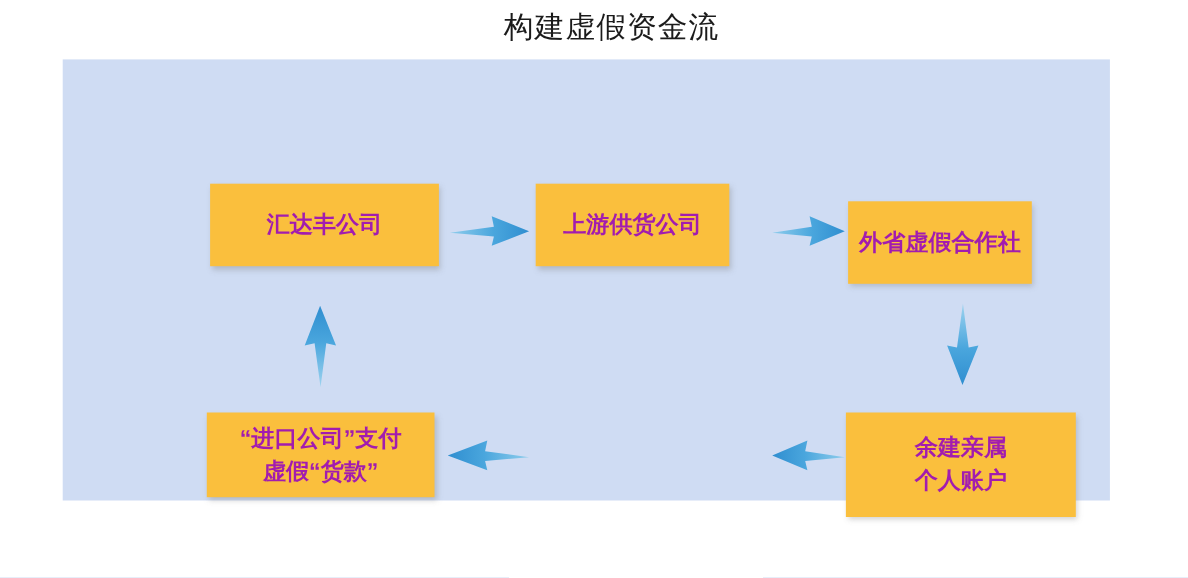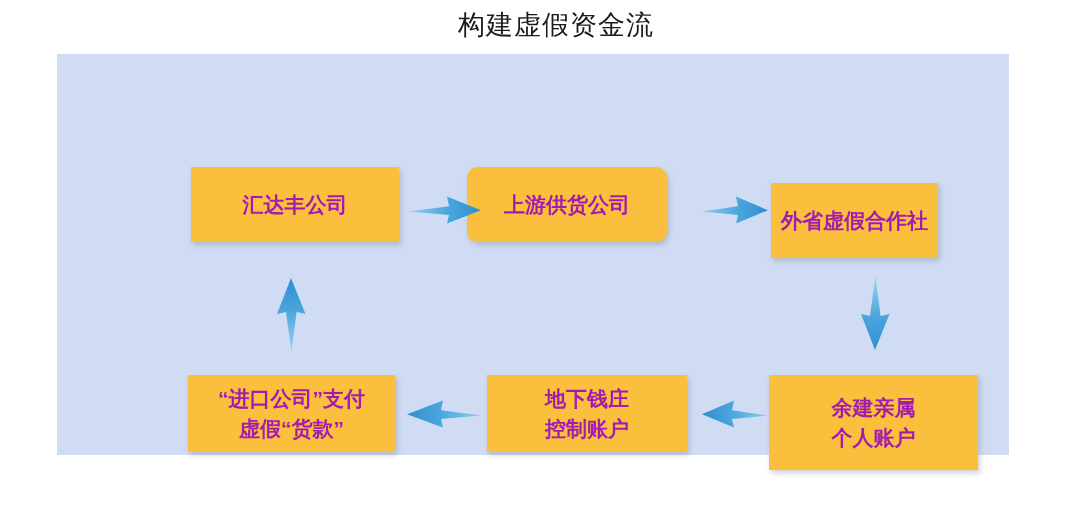--- a/index.html
+++ b/index.html
@@ -45,21 +45,21 @@
     font-weight:bold;
     font-size:21px;
     line-height:30px;
     white-space:pre-line;
     box-sizing:border-box;
     padding:4px 4px;
   }
 
   
   #node-huidafeng      {left:134px;top:113px;width:208px;height:75px;}
-  #node-upstream       {left:410px;top:113px;width:200px;height:75px;border-radius:11px;}
+  #node-upstream       {left:430px;top:113px;width:176px;height:75px;}
   #node-fake-coop      {left:714px;top:129px;width:167px;height:75px;}
   
   #node-import-payment {left:131px;top:321px;width:207px;height:77px;}
   #node-underground    {left:430px;top:321px;width:200px;height:77px;}
   #node-relative-acct  {left:712px;top:321px;width:209px;height:95px;}
 
   .arrow{position:absolute;}
   .arrow svg{display:block;overflow:visible;}
 
   
@@ -82,22 +82,20 @@
 
     <div class="node" id="node-huidafeng">汇达丰公司</div>
 
     <div class="node" id="node-upstream">上游供货公司</div>
 
     <div class="node" id="node-fake-coop">外省虚假合作社</div>
 
     <div class="node" id="node-relative-acct">余建亲属
 个人账户</div>
 
-    <div class="node" id="node-underground">地下钱庄
-控制账户</div>
 
     <div class="node" id="node-import-payment">“进口公司”支付
 虚假“货款”</div>
 
     <div class="arrow" id="arrow-h1">
       <svg width="72" height="36" viewBox="0 0 72 36">
         <defs>
           <linearGradient id="gR1" x1="0" y1="0" x2="1" y2="0">
             <stop offset="0" stop-color="#8fcdec"></stop>
             <stop offset="0.55" stop-color="#4aa6dd"></stop>

